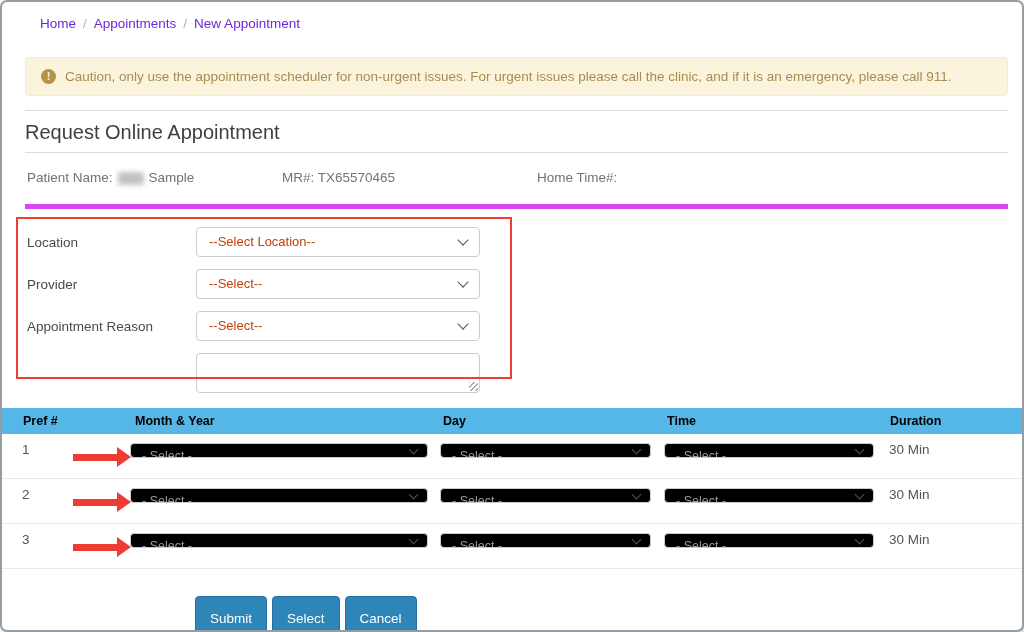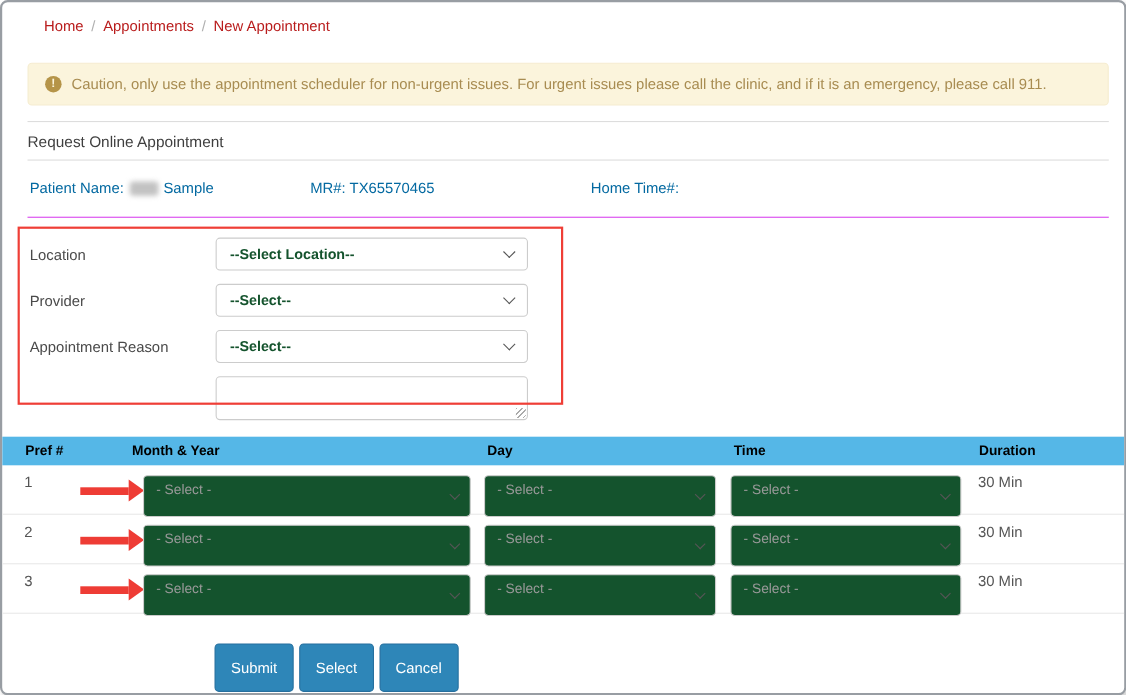--- a/index.html
+++ b/index.html
@@ -10,67 +10,67 @@
     color:#4a4a4a;
   }
   .frame {
     position:relative; width:1024px; height:632px;
     background:#fff; border:2px solid #989da3; border-radius:7px;
     box-shadow:2px 3px 5px rgba(0,0,0,.18);
     overflow:hidden;
   }
   
   .breadcrumb { padding:14px 0 0 38px; font-size:13.5px; }
-  .breadcrumb a { color:#b91c1c; text-decoration:none; cursor:pointer; }
+  .breadcrumb a { color:#6d28d9; text-decoration:none; cursor:pointer; }
   .breadcrumb .sep { color:#b0b0b0; margin:0 7px; }
   
   .alert {
     margin:26px 14px 0 23px;
     background:#fbf4dc; border:1px solid #f5ecd0; border-radius:4px;
     padding:11px 15px; font-size:13.5px; color:#a88c51;
     display:flex; align-items:center;
   }
   .alert .warn-ic {
     flex:0 0 auto; width:15px; height:15px; border-radius:50%;
     background:#b59448; color:#fbf4dc; font-weight:bold; font-size:11px;
     line-height:15px; text-align:center; margin-right:9px;
   }
   
   .section-line { margin:14px 14px 0 23px; border-top:1px solid #ddd; }
   h1.page-title {
     margin:10px 14px 0 23px; padding-bottom:8px;
-    font-size:14px; font-weight:normal; color:#3f3f3f;
+    font-size:20px; font-weight:normal; color:#3f3f3f;
     border-bottom:1px solid #ddd;
   }
   
   .patient-row {
     margin:0 14px 0 23px; padding:17px 0 19px 2px;
-    border-bottom:1px solid #d946ef;
+    border-bottom:5px solid #d946ef;
     display:grid; grid-template-columns:255px 255px 245px auto;
-    font-size:13.5px; color:#0369a1; align-items:center;
+    font-size:13.5px; color:#737373; align-items:center;
   }
   .blur-blob {
     display:inline-block; height:13px; background:#c2c2c2; border-radius:3px;
     filter:blur(2.5px); vertical-align:middle; margin:0 5px -1px 5px;
   }
   .blob-name { width:26px; }
   .blob-email { width:140px; }
   
   .form-area { position:relative; padding-top:18px; height:184px; }
   .red-box {
     position:absolute; left:14px; top:8px; width:496px; height:162px;
     border:2px solid #ef3e36; pointer-events:none; z-index:5;
   }
   .form-row { display:flex; align-items:center; margin:0 12px 12px 25px; height:30px; }
   .form-label { width:169px; font-size:13.5px; color:#4a4a4a; }
   .fselect {
     position:relative; width:284px; height:30px;
     border:1px solid #ccc; border-radius:4px; background:#fff;
-    font-size:13px; color:#14532d; line-height:28px; padding:0 26px 0 12px;
-    cursor:pointer; white-space:nowrap; overflow:hidden;font-weight:bold;
+    font-size:13px; color:#c2410c; line-height:28px; padding:0 26px 0 12px;
+    cursor:pointer; white-space:nowrap; overflow:hidden;
   }
   .chev {
     position:absolute; right:12px; top:50%;
     width:8px; height:8px; margin-top:-6px;
     border-right:1.6px solid #555; border-bottom:1.6px solid #555;
     transform:rotate(45deg);
   }
   .textarea-row { margin-left:194px; height:40px; }
   .ta-wrap { position:relative; width:284px; height:40px; }
   .ta-wrap textarea {
@@ -82,27 +82,27 @@
     background:repeating-linear-gradient(135deg,#aaa 0 1px,transparent 1px 3.5px);
     pointer-events:none;
   }
   
   .ptable { margin-top:15px; }
   .phead { position:relative; height:26px; background:#55b7e7; }
   .phead span {
     position:absolute; top:0; line-height:26px;
     color:#000000; font-size:12.5px; font-weight:bold;
   }
-  .ph-0{left:21px} .ph-1{left:118px} .ph-2{left:441px} .ph-3{left:665px} .ph-4{left:888px}
+  .ph-0{left:21px} .ph-1{left:133px} .ph-2{left:441px} .ph-3{left:665px} .ph-4{left:888px}
   .prow { position:relative; height:45px; border-bottom:1px solid #e9e9e9; }
   .prow .num { position:absolute; left:20px; top:8px; font-size:13.5px; color:#555; }
   .prow .dur { position:absolute; left:887px; top:8px; font-size:13.5px; color:#555; }
   .rsel {
-    position:absolute; top:9px; height:38px;
-    border:1px solid #ccc; border-radius:4px; background:#14532d;
+    position:absolute; top:9px; height:15px;
+    border:1px solid #ccc; border-radius:4px; background:#000000;
     font-size:12.5px; color:#999; line-height:25px; padding:0 24px 0 11px;
     cursor:pointer; white-space:nowrap; overflow:hidden;
   }
   .sel-my { left:128px; width:298px; }
   .sel-day { left:438px; width:211px; }
   .sel-time { left:662px; width:210px; }
   .rsel .chev { right:10px; width:7px; height:7px; margin-top:-5px; }
   
   .red-arrow { position:absolute; left:71px; top:13px; width:58px; height:20px; }
   .red-arrow .shaft {

